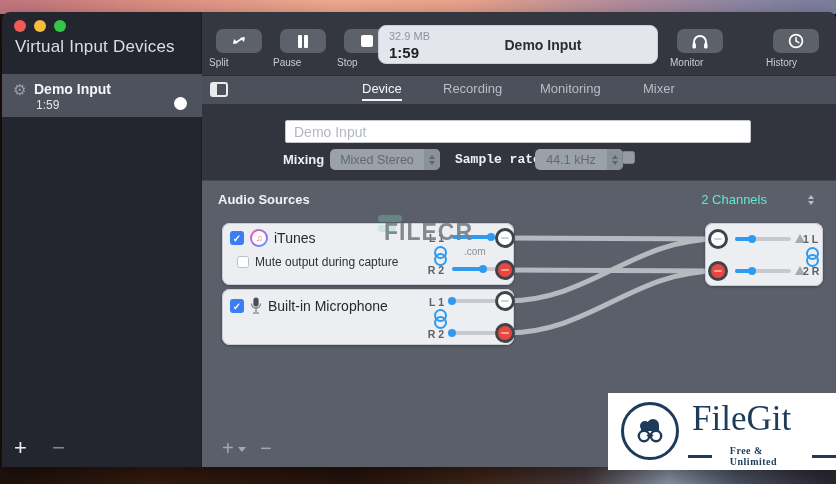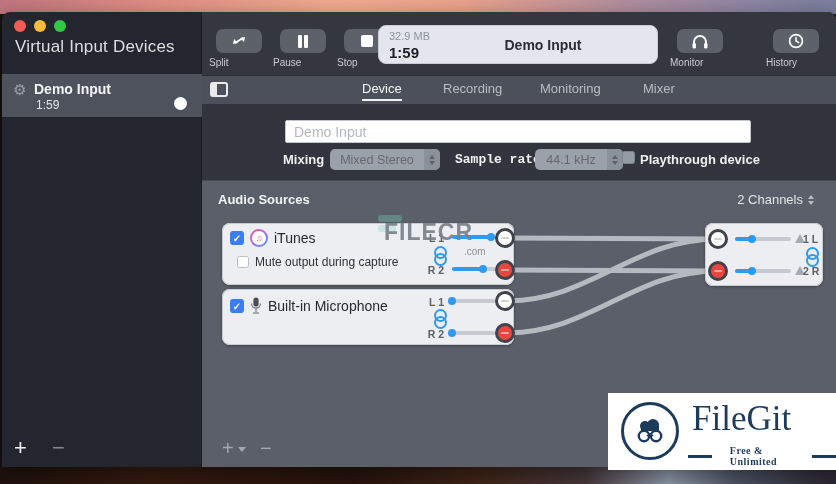--- a/index.html
+++ b/index.html
@@ -61,21 +61,21 @@
   .dd-step { width:16px; height:21px; background:#8b919a; border-radius:0 5px 5px 0; display:flex; flex-direction:column; align-items:center; justify-content:center; gap:2px; }
   .tri-up   { width:0; height:0; border-left:3.5px solid transparent; border-right:3.5px solid transparent; border-bottom:4px solid #5d636b; }
   .tri-down { width:0; height:0; border-left:3.5px solid transparent; border-right:3.5px solid transparent; border-top:4px solid #5d636b; }
   .pt-check { position:absolute; left:420px; top:47px; width:13px; height:13px; background:#959ba4; border-radius:2.5px; border:1px solid #7e848d; }
   .pt-label { position:absolute; left:438px; top:48px; font-size:13px; font-weight:700; color:#eef0f2; }
 
   
   .sources { position:absolute; left:0; top:168px; width:634px; height:287px; background:#5a5f69; border-top:1px solid #44484f; }
   .src-header { position:absolute; left:16px; top:11px; font-size:13px; font-weight:700; color:#f2f3f5; }
   .channels { position:absolute; right:22px; top:11px; display:flex; align-items:center; gap:5px; }
-  .channels span { font-size:13px; color:#e5e5e5; }
+  .channels span { font-size:13px; color:#5eead4;margin-left:36px; }
   .chan-step { display:flex; flex-direction:column; gap:2px; }
   .chan-step .tri-up { border-bottom-color:#b9bdc4; }
   .chan-step .tri-down { border-top-color:#b9bdc4; }
 
   .cables { position:absolute; left:0; top:0; width:634px; height:287px; }
 
   .block { position:absolute; background:#edeef2; border-radius:8px; box-shadow:inset 0 0 0 1px #c9ccd2, 0 1px 3px rgba(0,0,0,.3); }
   .blk-itunes { left:20px; top:42px; width:292px; height:62px; }
   .blk-mic    { left:20px; top:108px; width:292px; height:56px; }
   .blk-out    { left:503px; top:42px; width:118px; height:63px; }
@@ -232,21 +232,20 @@
         </div>
         <span class="flabel" style="left:253px;font-family:Liberation Mono, monospace;">Sample rate</span>
         <div class="dropdown" style="left:333px; width:88px;">
           <span class="dd-text">44.1 kHz</span>
           <span class="dd-step">
               <i class="tri-up"></i>
               <i class="tri-down"></i>
             </span>
         </div>
         <span class="pt-check"></span>
-        <span class="pt-label">Playthrough device</span>
       </div>
 
       <div class="sources">
         <span class="src-header">Audio Sources</span>
         <div class="channels">
           <span>2 Channels</span>
           <span class="chan-step">
               <i class="tri-up"></i>
               <i class="tri-down"></i>
             </span>

